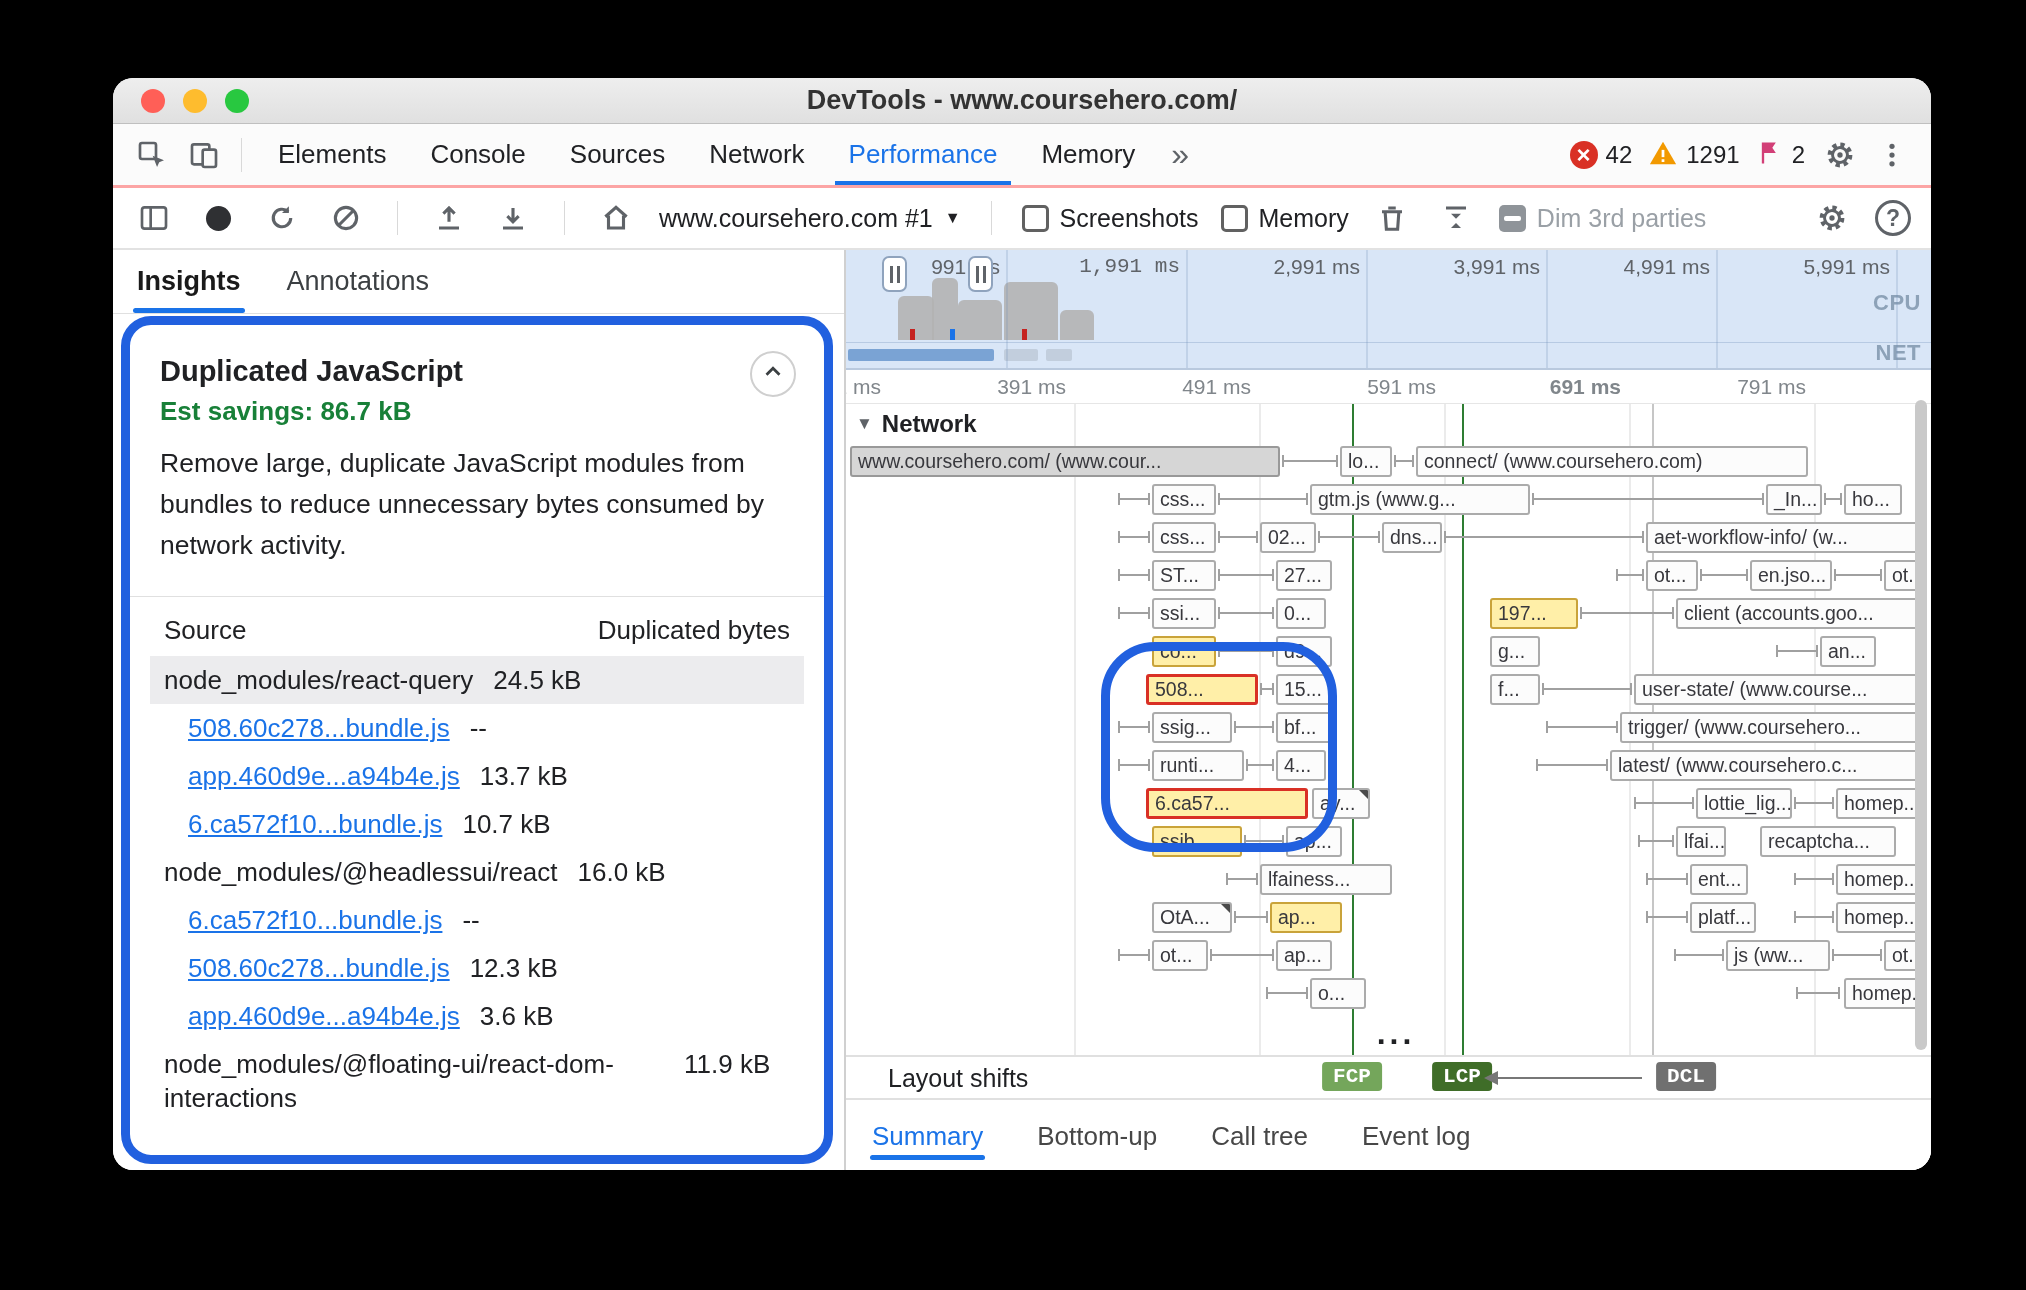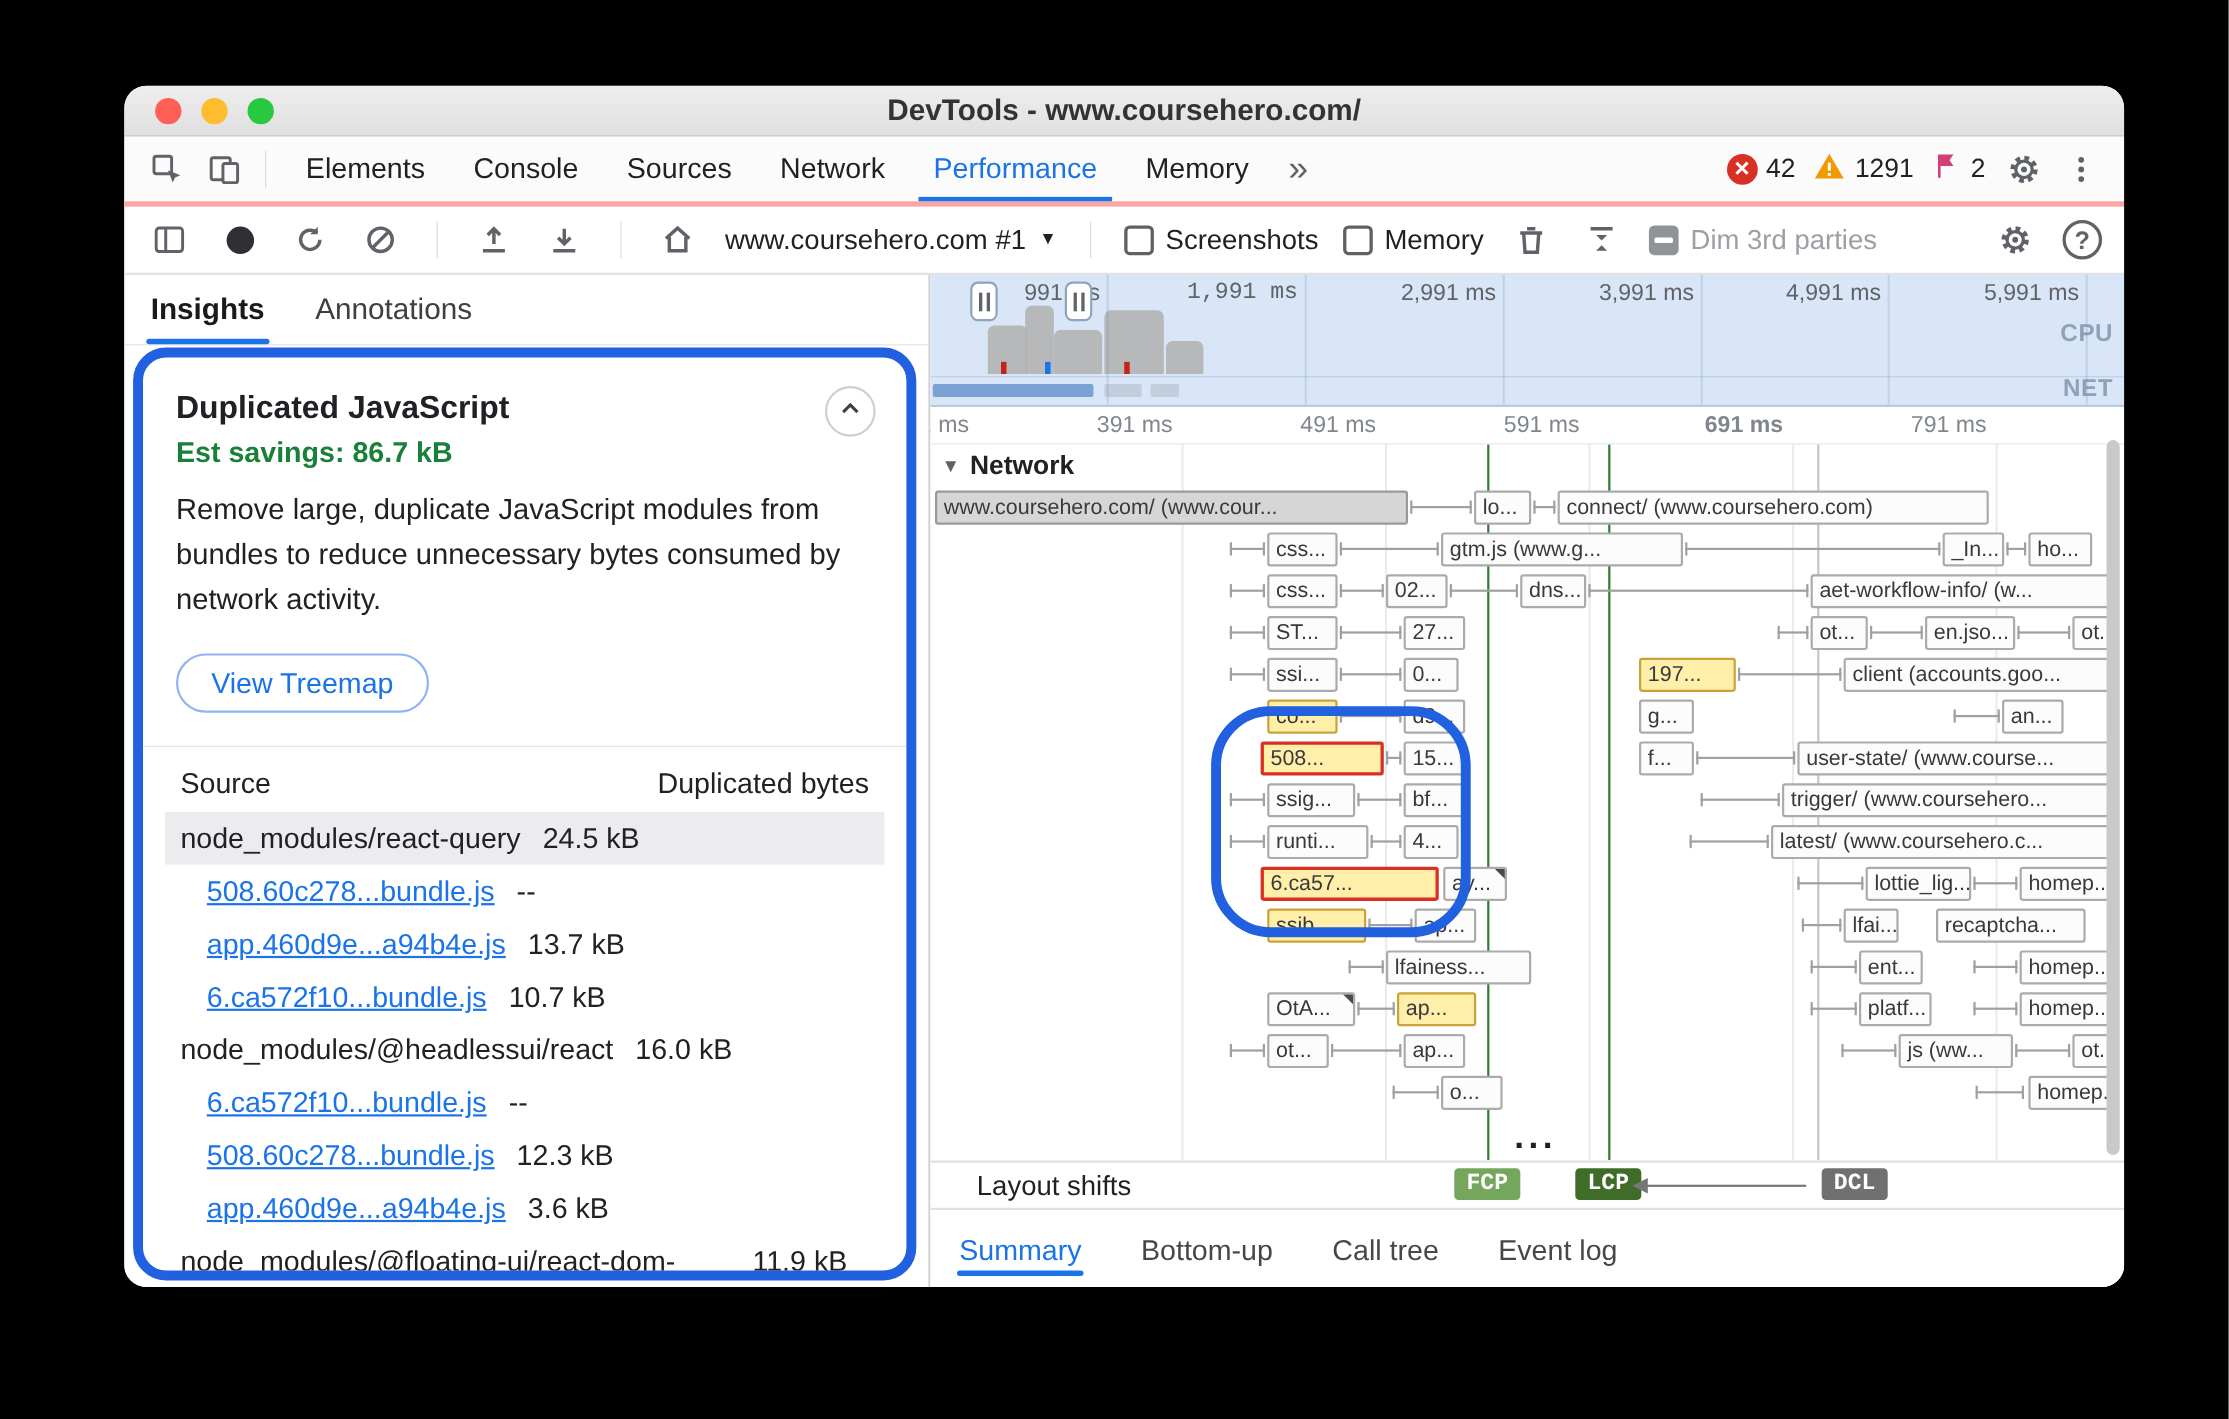--- a/index.html
+++ b/index.html
@@ -10,21 +10,21 @@
 
   
   .titlebar{height:46px;background:linear-gradient(#eeeeee,#e0e0e0);border-bottom:1px solid #bfbfbf;position:relative;display:flex;align-items:center;}
   .tl{width:24px;height:24px;border-radius:50%;margin-left:18px;}
   .tl.red{background:#ff5f57;margin-left:28px;}
   .tl.yellow{background:#febc2e;}
   .tl.green{background:#28c840;}
   .title{position:absolute;left:0;right:0;text-align:center;font-size:27px;font-weight:700;color:#333;pointer-events:none;}
 
   
-  .tabbar{height:64px;background:#fbfbfb;border-bottom:5px solid #fca5a5;display:flex;align-items:center;padding:0 16px;gap:6px;}
+  .tabbar{height:64px;background:#fbfbfb;border-bottom:3px solid #fca5a5;display:flex;align-items:center;padding:0 16px;gap:6px;}
   .ticon{width:46px;height:46px;display:flex;align-items:center;justify-content:center;border-radius:6px;flex:none;}
   .vsep{width:1px;height:34px;background:#d9d9d9;margin:0 8px;flex:none;}
   .dt-tabs{display:flex;height:100%;}
   .dt-tab{padding:0 22px;display:flex;align-items:center;font-size:26px;color:#202124;position:relative;white-space:nowrap;}
   .dt-tab.active{color:#1a73e8;font-weight:500;}
   .dt-tab.active::after{content:'';position:absolute;left:8px;right:8px;bottom:0;height:4px;background:#1a73e8;}
   .moretabs{font-size:32px;color:#5f6368;padding:0 8px;}
   .badges{display:flex;align-items:center;gap:16px;margin-left:auto;margin-right:6px;}
   .badge{display:flex;align-items:center;gap:8px;}
   .count{font-size:24px;color:#202124;}
@@ -283,21 +283,20 @@
 
       <div class="card" style="border-color: rgb(33, 96, 223);">
         <div class="ctitle">Duplicated JavaScript</div>
         <div class="collapse">
           <span><svg width="26" height="26" viewBox="0 0 24 24">
                 <path d="M6 14.5L12 8.5l6 6" fill="none" stroke="#3c4043" stroke-width="2.6"></path>
               </svg></span>
         </div>
         <div class="savings">Est savings: 86.7 kB</div>
         <div class="desc">Remove large, duplicate JavaScript modules from bundles to reduce unnecessary bytes consumed by network activity.</div>
-        <button class="treemap">View Treemap</button>
         <div class="cdivider"></div>
         <div class="thead">
           <span>Source</span>
           <span>Duplicated bytes</span>
         </div>
         <div>
             <div class="trow group shaded">
               <div class="tlabel">node_modules/react-query</div>
               <div class="tvalue">24.5 kB</div>
             </div>

